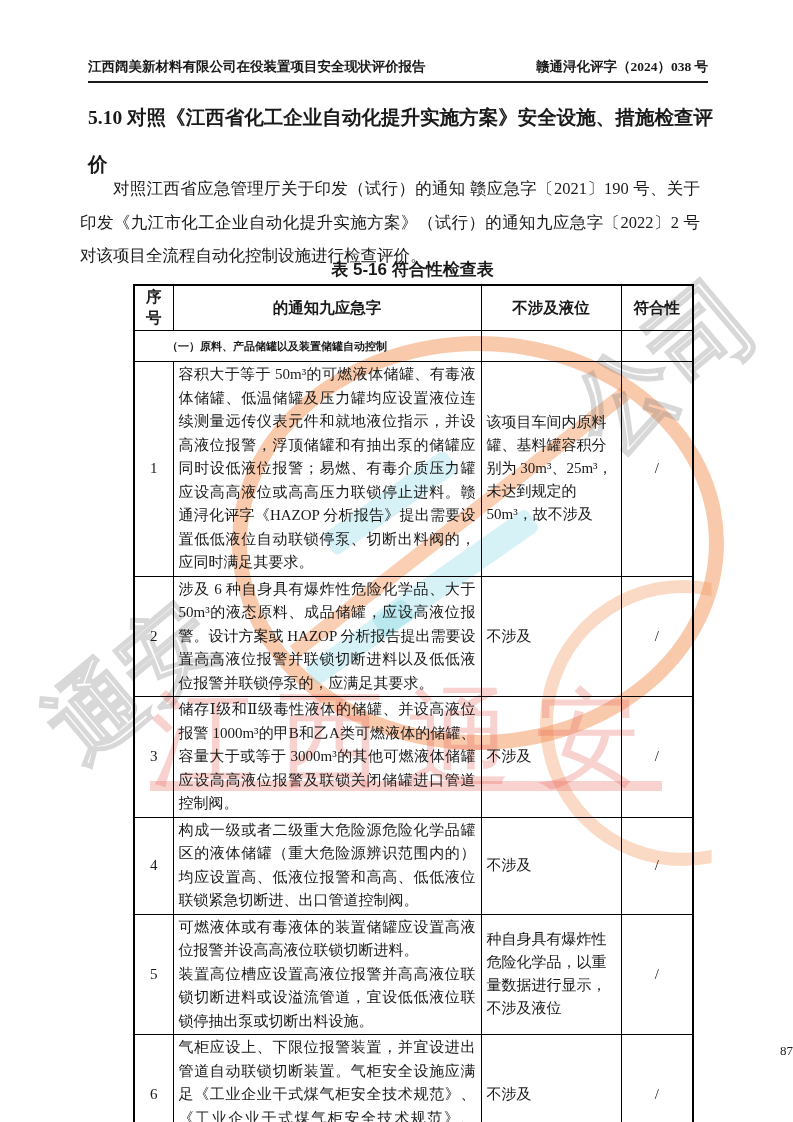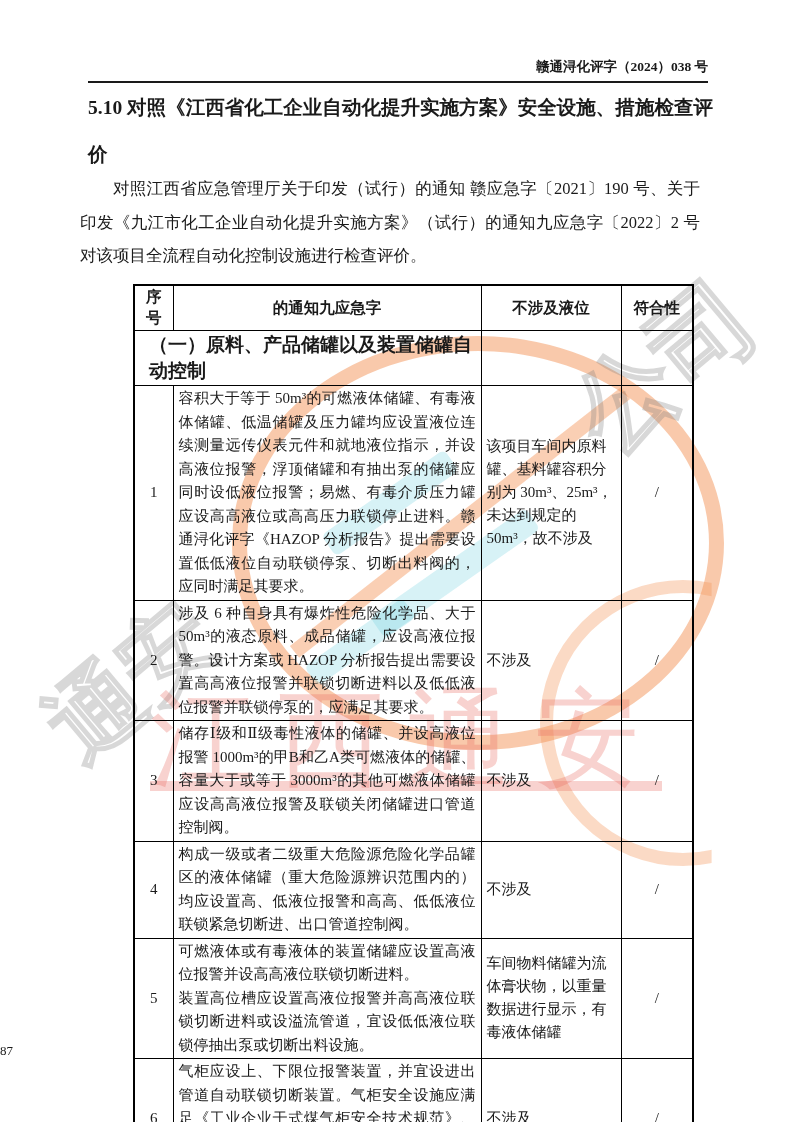--- a/index.html
+++ b/index.html
@@ -48,21 +48,21 @@
   .doc-header{
     position:absolute;left:88px;top:58px;width:620px;
     border-bottom:2px solid #1a1a1a;padding-bottom:5px;
     font-size:13.5px;font-weight:700;
   }
   .doc-header .hl{float:left;font-family:"Liberation Sans",sans-serif;font-weight:700;}
   .doc-header .hr{float:right;margin-left:48px;}
   .doc-header::after{content:"";display:block;clear:both;}
 
   .sec-title{
-    position:absolute;left:88px;top:84px;width:625px;
+    position:absolute;left:88px;top:94px;width:625px;
     font-size:19.5px;font-weight:700;line-height:47px;
     font-family:"Liberation Serif",serif;text-align:justify;
   }
   .body-par{
     position:absolute;left:80px;top:172px;width:620px;
     font-size:16.5px;line-height:33.5px;text-indent:2em;text-align:justify;
   }
   .tbl-caption{
     position:absolute;left:133px;top:258px;width:559px;text-align:center;
     font-size:17px;font-weight:700;font-family:"Liberation Sans",sans-serif;
@@ -80,31 +80,31 @@
   col.c-no{width:39px;}
   col.c-reg{width:308px;}
   col.c-act{width:140px;}
   col.c-com{width:72px;}
   tr.hdr td{
     text-align:center;font-weight:700;font-family:"Liberation Sans",sans-serif;
     font-size:15.5px;height:36px;
   }
   tr.secrow td{
     font-weight:700;font-family:"Liberation Sans",sans-serif;height:28px;
-    padding-left:14px;font-size:19px;
+    padding-left:32px;font-size:11px;
   }
   td.no{text-align:center;}
   td.reg{line-height:23.5px;text-align:justify;white-space:pre-line;vertical-align:middle;}
   td.act{line-height:23px;vertical-align:middle;}
   td.com{text-align:center;}
   tr.r1{height:168px;} tr.r2{height:96px;} tr.r3{height:92px;}
   tr.r4{height:86px;} tr.r5{height:104px;} tr.r6{height:99px;}
 
   .page-num{
-    position:absolute;left:0;top:1043px;width:793px;text-align:left;
+    position:absolute;left:0;top:1043px;width:793px;text-align:right;
     font-size:13px;
   }
 </style>
 </head>
 <body>
 
 <div class="page">
 
   <div class="wm-layer">
     <div class="wm-ring"></div>
@@ -114,27 +114,29 @@
     <div class="wm-gray wm-gray2">通安</div>
     <div class="wm-cyan c1"></div>
     <div class="wm-cyan c2"></div>
     <div class="wm-cyan c3"></div>
     <div class="wm-red-text">江西通安</div>
   </div>
 
   <div class="content">
 
     <div class="doc-header">
+      <span class="hl">江西阔美新材料有限公司在役装置项目安全现状评价报告</span>
       <span class="hr">赣通浔化评字（2024）038 号</span>
     </div>
 
     <div class="sec-title">5.10 对照《江西省化工企业自动化提升实施方案》安全设施、措施检查评价</div>
 
     <div class="body-par">对照江西省应急管理厅关于印发（试行）的通知 赣应急字〔2021〕190 号、关于印发《九江市化工企业自动化提升实施方案》（试行）的通知九应急字〔2022〕2 号对该项目全流程自动化控制设施进行检查评价。</div>
 
+    <div class="tbl-caption">表 5-16 符合性检查表</div>
 
     <div class="tbl-wrap">
       <table class="checklist">
         <colgroup>
             <col class="c-no">
             <col class="c-reg">
             <col class="c-act">
             <col class="c-com">
           </colgroup>
         <tbody>
@@ -171,21 +173,21 @@
           <tr class="r4">
             <td class="no">4</td>
             <td class="reg">构成一级或者二级重大危险源危险化学品罐区的液体储罐（重大危险源辨识范围内的）均应设置高、低液位报警和高高、低低液位联锁紧急切断进、出口管道控制阀。</td>
             <td class="act">不涉及</td>
             <td class="com">/</td>
           </tr>
           <tr class="r5">
             <td class="no">5</td>
             <td class="reg">可燃液体或有毒液体的装置储罐应设置高液位报警并设高高液位联锁切断进料。
 装置高位槽应设置高液位报警并高高液位联锁切断进料或设溢流管道，宜设低低液位联锁停抽出泵或切断出料设施。</td>
-            <td class="act">车间物料储罐为流体膏状物，以重量数据进行显示，有毒液体储罐</td>
+            <td class="act">种自身具有爆炸性危险化学品，以重量数据进行显示，不涉及液位</td>
             <td class="com">/</td>
           </tr>
           <tr class="r6">
             <td class="no">6</td>
             <td class="reg">气柜应设上、下限位报警装置，并宜设进出管道自动联锁切断装置。气柜安全设施应满足《工业企业干式煤气柜安全技术规范》、《工业企业干式煤气柜安全技术规范》、《气柜维护检修规程》等国家标准要求。</td>
             <td class="act">不涉及</td>
             <td class="com">/</td>
           </tr>
 
         </tbody>

